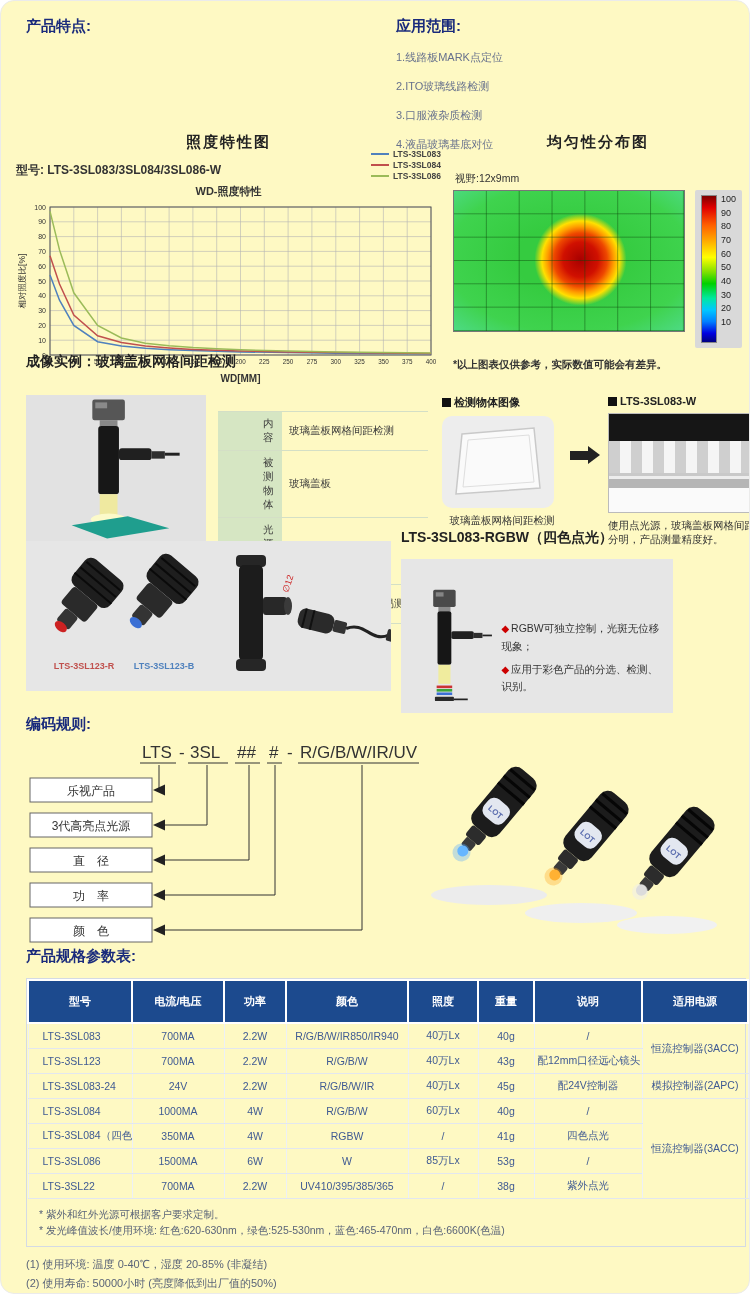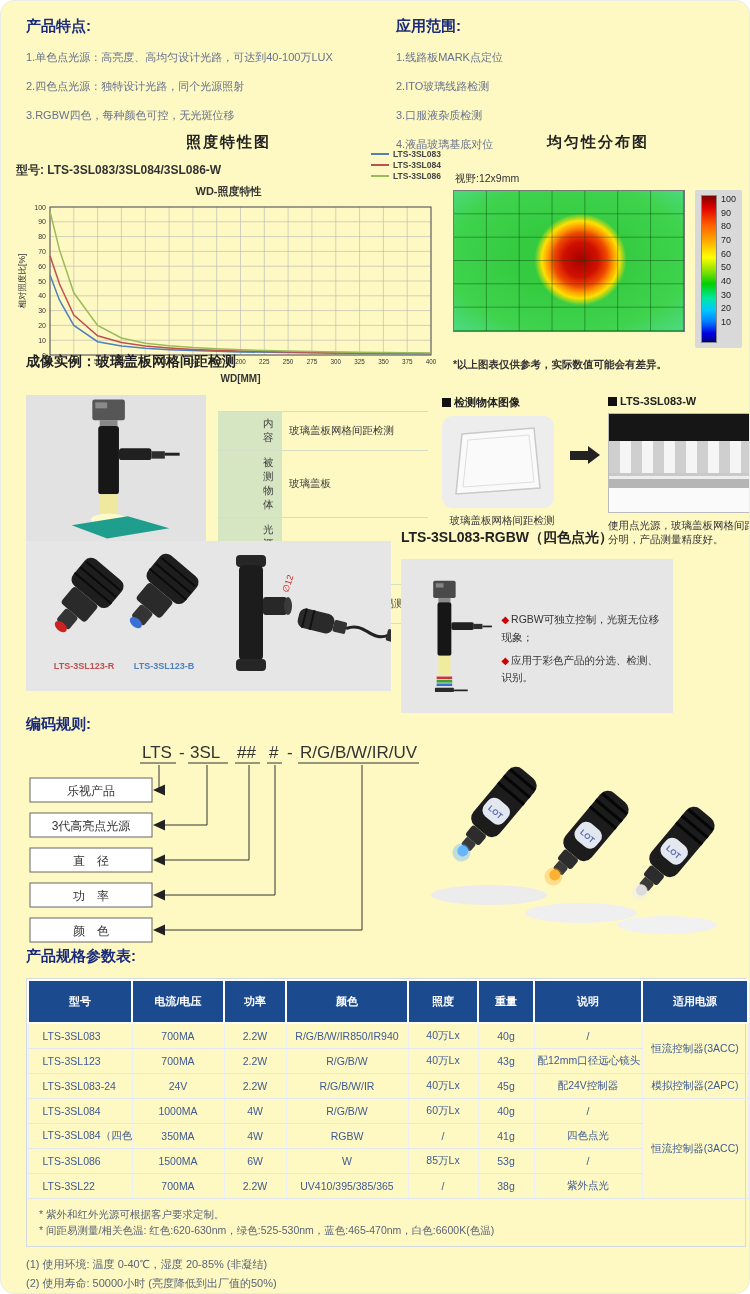--- a/index.html
+++ b/index.html
@@ -62,21 +62,21 @@
       border-top:9.5px solid transparent; border-bottom:9.5px solid transparent; }
   .result-block { width:172px; margin-left:12px; flex:none; }
   .result-image { width:168px; height:100px; margin-top:6px; border:1px solid #bbb;
     background:
       linear-gradient(to bottom, #161616 0%, #161616 28%, rgba(0,0,0,0) 28%),
       linear-gradient(to bottom, rgba(0,0,0,0) 0%, rgba(0,0,0,0) 60%, #c9c9c9 60%, #c9c9c9 63%, #ededed 63%, #ededed 66%, #b5b5b5 66%, #b5b5b5 76%, #fafafa 76%),
       repeating-linear-gradient(to right, #cfcfcf 0 11px, #f5f5f5 11px 22px); }
 
   
   .gray-box { background:#e6e6e6; }
-  .rgbw-body { display:flex; padding:12px 8px; }
+  .rgbw-body { display:flex; padding:21px 8px; }
   .rgbw-bullets { margin:40px 0 0 6px; }
   .rgbw-bullet { font-size:10.5px; color:#333; line-height:1.65; margin-bottom:6px; }
   .diamond { color:#cc0000; font-size:10px; margin-right:2px; }
 
   
   .spec-wrap { width:720px; border:1px solid #d4dae4; }
   .spec-table { width:100%; border-collapse:collapse; table-layout:fixed; }
   .spec-table thead th { background:#1c4a8e; color:#fff; font-size:11px; font-weight:bold; padding:13px 14px; border:2px solid #fff; }
   .spec-table tbody td { font-size:10.5px; color:#3f5a93; text-align:center; padding:5px 3px;
       border-bottom:1px solid #e2e7f0; border-left:1px solid #edf0f6; border-right:1px solid #edf0f6; white-space:nowrap; overflow:hidden; }
@@ -87,25 +87,20 @@
   .footnotes { margin-top:8px; }
   .footnotes div { font-size:11px; color:#5a6478; line-height:19px; }
 </style>
 </head>
 <body>
 
 <div class="page">
 
   <div class="abs" style="top:16px; left:25px; width:345px;">
     <div class="navy-heading">产品特点:</div>
-    <div class="feature-list">
-      <div>1.单色点光源：高亮度、高均匀设计光路，可达到40-100万LUX</div>
-      <div>2.四色点光源：独特设计光路，同个光源照射</div>
-      <div>3.RGBW四色，每种颜色可控，无光斑位移</div>
-    </div>
   </div>
   <div class="abs" style="top:16px; left:395px; width:330px;">
     <div class="navy-heading">应用范围:</div>
     <div class="feature-list">
       <div>1.线路板MARK点定位</div>
       <div>2.ITO玻璃线路检测</div>
       <div>3.口服液杂质检测</div>
       <div>4.液晶玻璃基底对位</div>
     </div>
   </div>
@@ -533,21 +528,21 @@
               <td>2.2W</td>
               <td>UV410/395/385/365</td>
               <td>/</td>
               <td>38g</td>
               <td>紫外点光</td>
             </tr>
           </tbody>
       </table>
       <div class="table-notes">
         <div>* 紫外和红外光源可根据客户要求定制。</div>
-        <div>* 间距易测量/相关色温: 红色:620-630nm，绿色:525-530nm，蓝色:465-470nm，白色:6600K(色温)</div>
+        <div>* 发光峰值波长/使用环境: 红色:620-630nm，绿色:525-530nm，蓝色:465-470nm，白色:6600K(色温)</div>
       </div>
     </div>
     <div class="footnotes">
       <div>(1) 使用环境: 温度 0-40℃，湿度 20-85% (非凝结)</div>
       <div>(2) 使用寿命: 50000小时 (亮度降低到出厂值的50%)</div>
       <div>(3) 增值服务: 一年免费技术支持，免费出借样品</div>
     </div>
   </div>
 
 </div>

